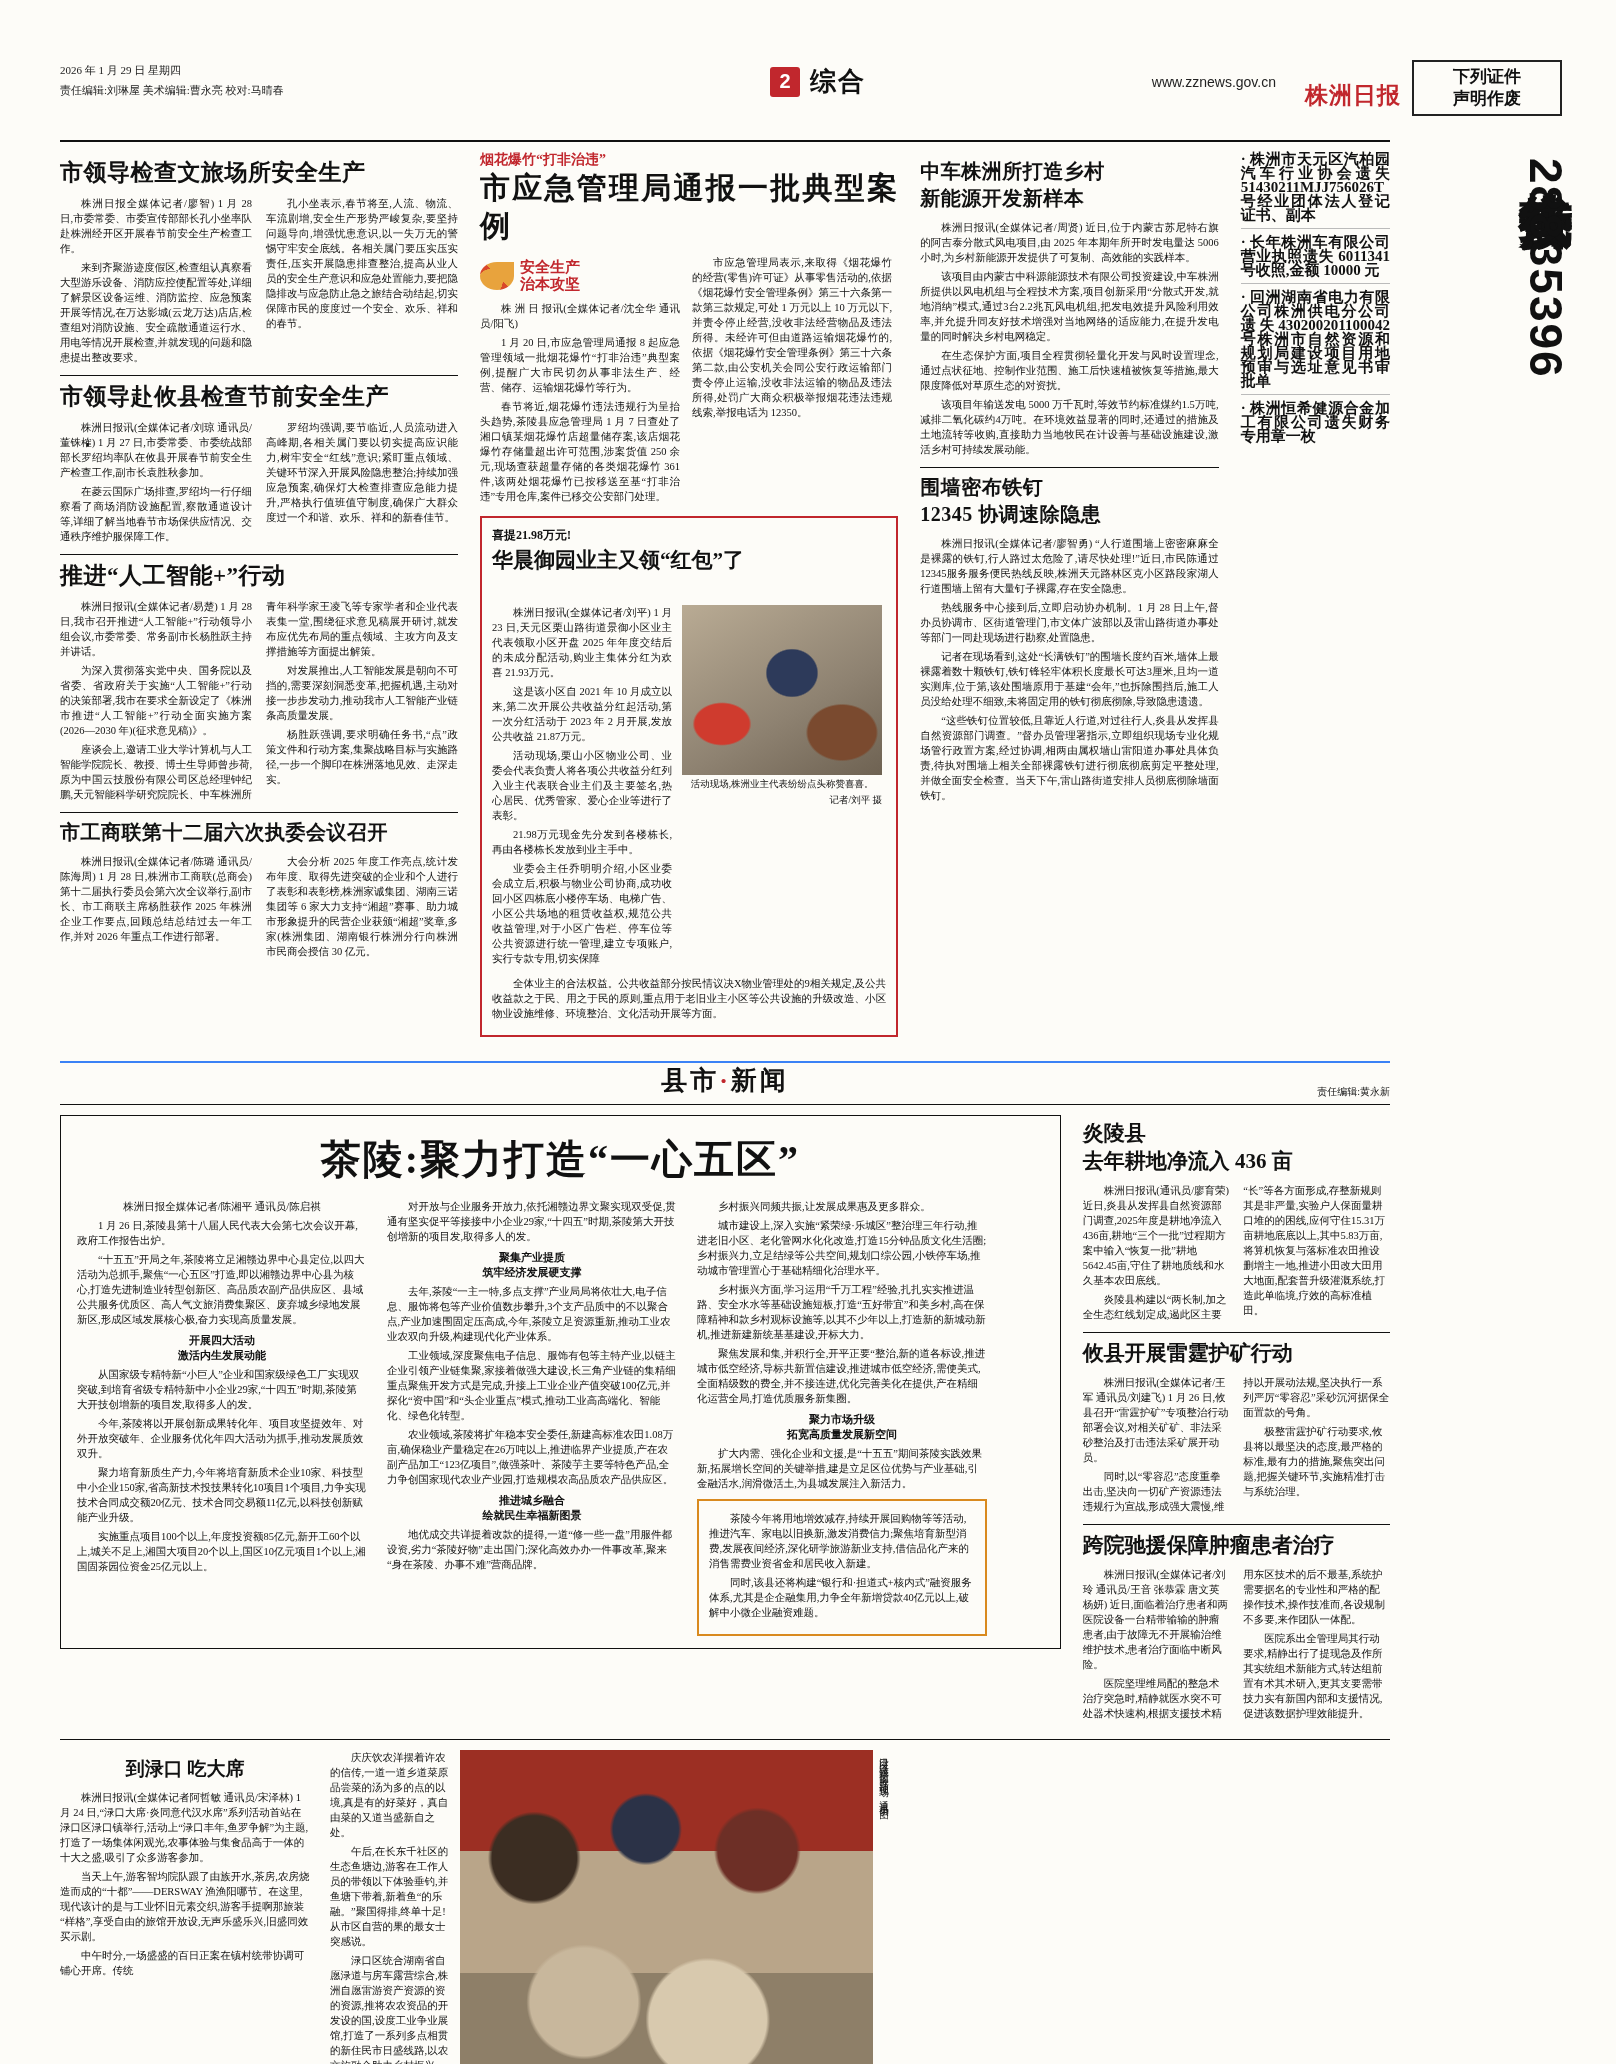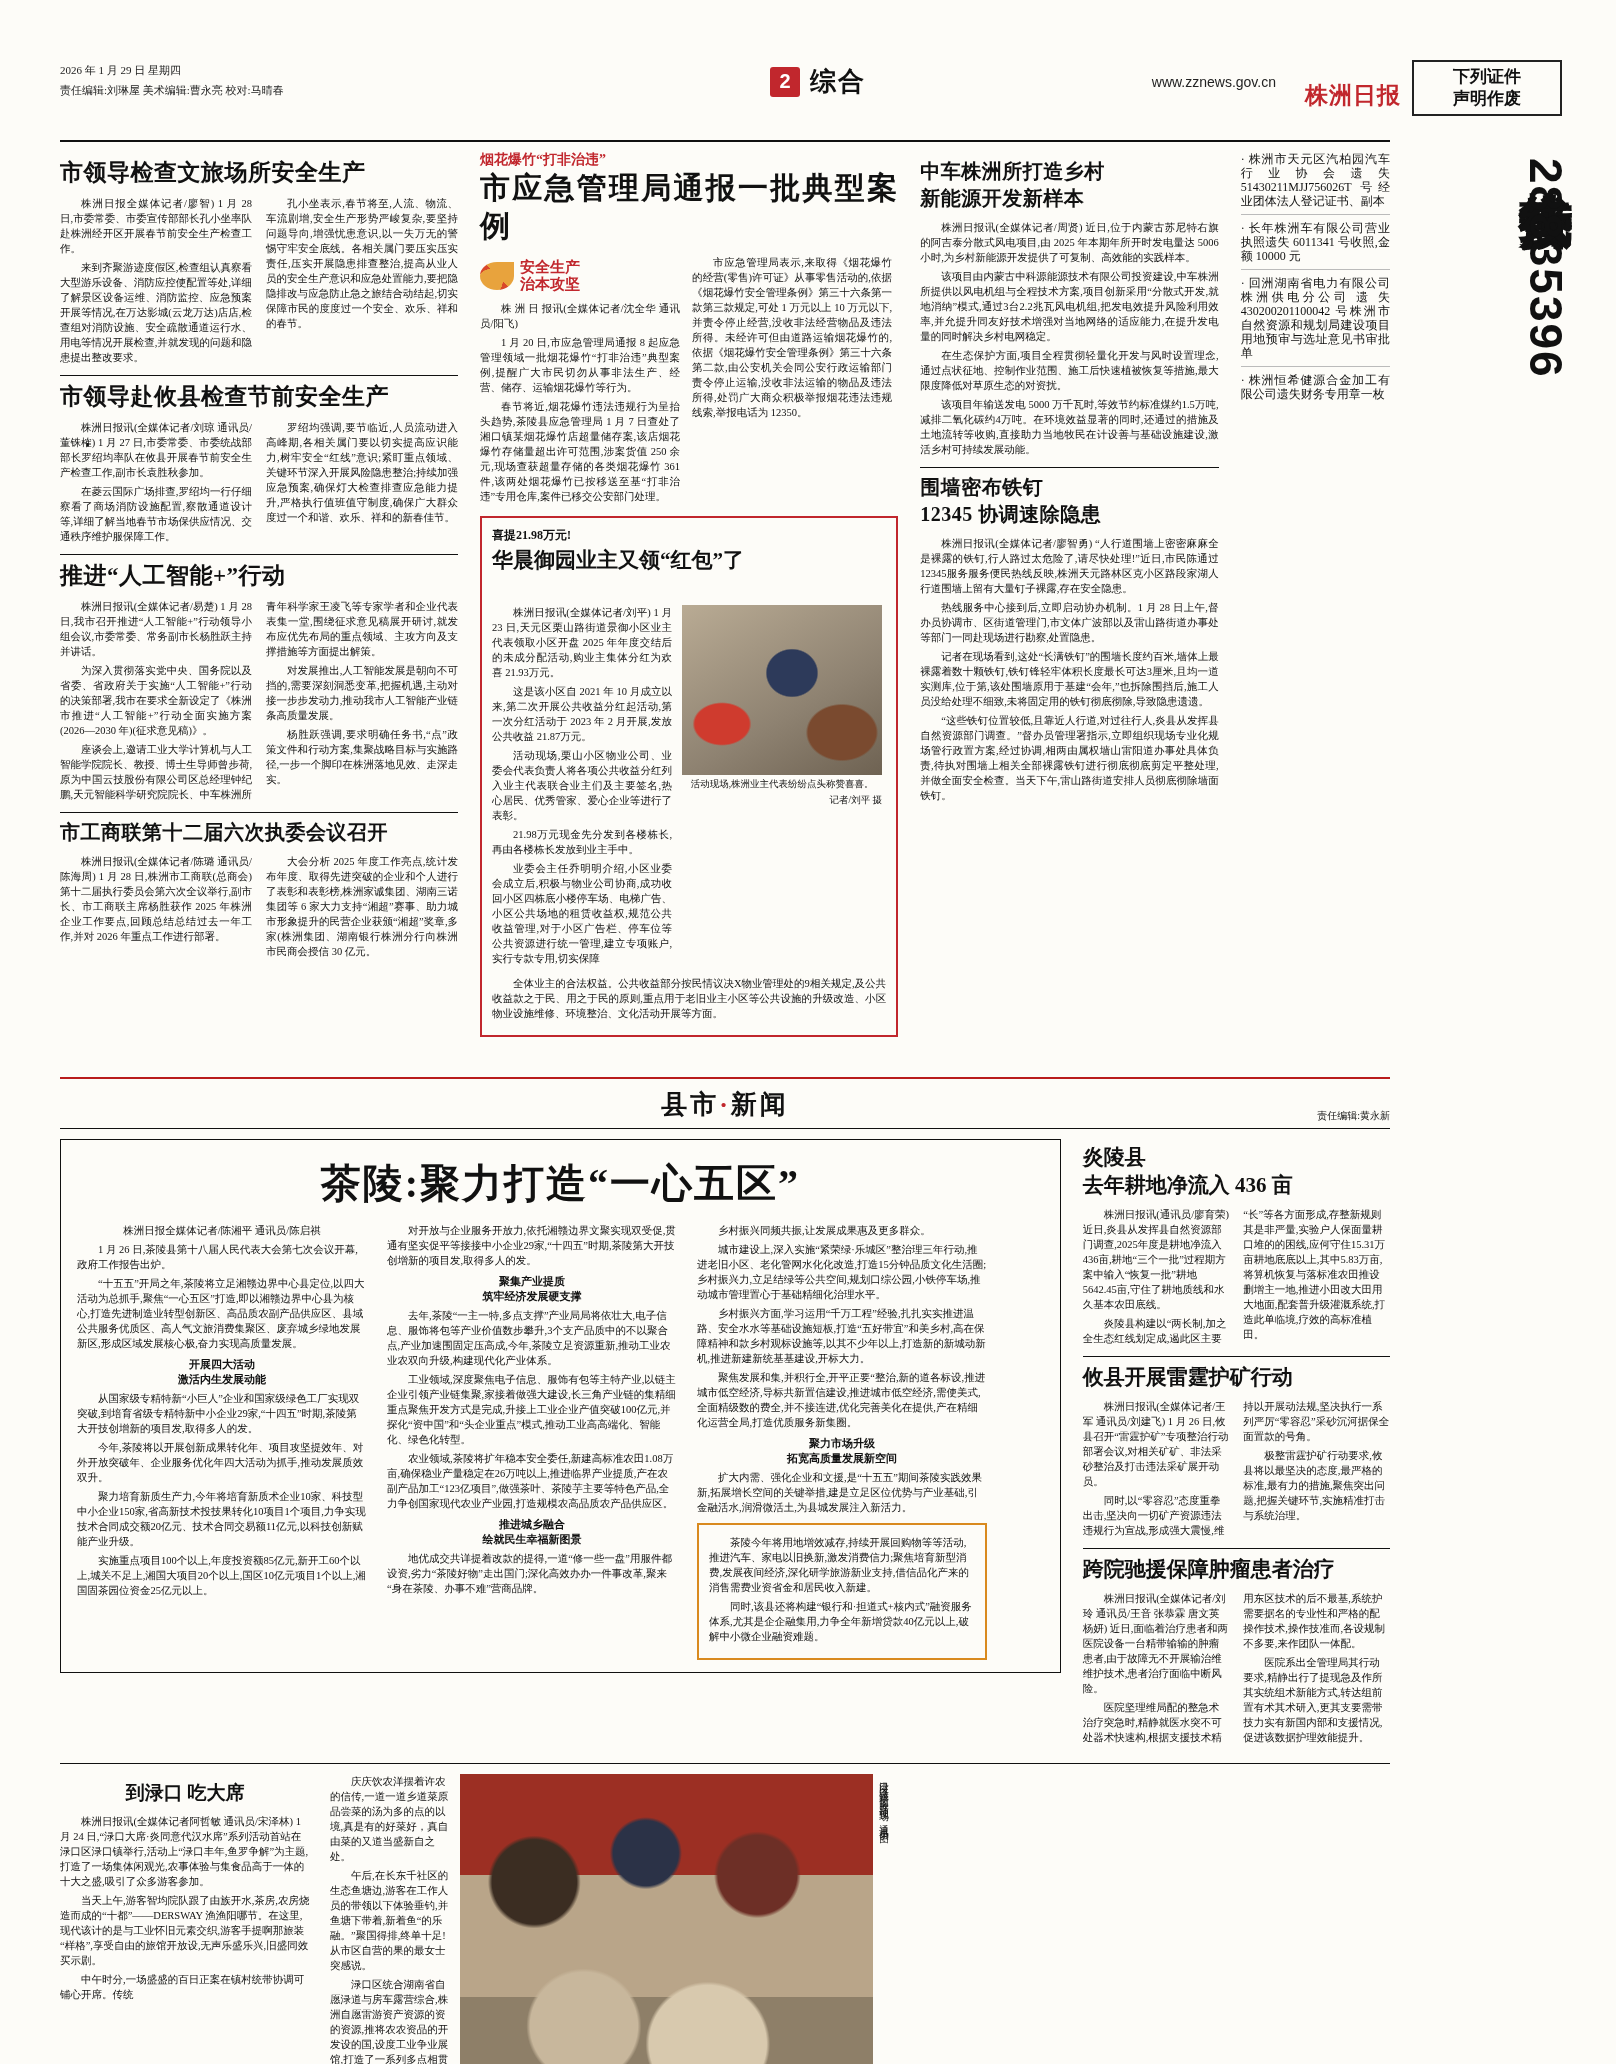--- a/index.html
+++ b/index.html
@@ -66,21 +66,21 @@
   .photo { background:linear-gradient(160deg,#8a7f6d,#c9b89a 40%,#6f6455 75%,#a8937a); position:relative; }
   .photo.people { background:
      radial-gradient(ellipse at 20% 70%, #cf3b2e 0 12%, transparent 13%),
      radial-gradient(ellipse at 55% 40%, #2d3a5a 0 16%, transparent 17%),
      radial-gradient(ellipse at 80% 75%, #7a4a2f 0 15%, transparent 16%),
      linear-gradient(150deg,#b9ab94,#8e8271 60%,#6e6252);}
   .cap { font-size:9.5px; line-height:13px; margin-top:3px; text-align:center;}
   .credit { font-size:9.5px; text-align:right; margin-top:2px;}
 
   
-  .band { margin-top:32px; width:1330px; position:relative; border-top:2px solid #b91c1c; padding-top:8px; }
+  .band { margin-top:16px; width:1330px; position:relative; border-top:2px solid #3b82f6; }
   .band-title { text-align:center; font-size:26px; font-weight:bold; letter-spacing:3px; }
   .band-title .dot { color:#c1272d; }
   .band-editor { position:absolute; right:0; bottom:6px; font-size:10px; }
   .band-rule { border-top:1px solid #111; margin-top:6px;}
 
   
   .low-wrap { display:flex; gap:22px; margin-top:10px; width:1330px;}
   .low-left { width:1068px; }
   .low-right { width:328px; }
 
@@ -221,21 +221,21 @@
       <div class="rule"></div>
       <h2 class="hl small" style="white-space:pre-line;">围墙密布铁钉
 12345 协调速除隐患</h2>
       <p>株洲日报讯(全媒体记者/廖智勇)  “人行道围墙上密密麻麻全是裸露的铁钉,行人路过太危险了,请尽快处理!”近日,市民陈通过12345服务服务便民热线反映,株洲天元路林区克小区路段家湖人行道围墙上留有大量钉子裸露,存在安全隐患。</p>
       <p>热线服务中心接到后,立即启动协办机制。1 月 28 日上午,督办员协调市、区街道管理门,市文体广波部以及雷山路街道办事处等部门一同赴现场进行勘察,处置隐患。</p>
       <p>记者在现场看到,这处“长满铁钉”的围墙长度约百米,墙体上最裸露着数十颗铁钉,铁钉锋轻牢体积长度最长可达3厘米,且均一道实测库,位于第,该处围墙原用于基建“会年,”也拆除围挡后,施工人员没给处理不细致,未将固定用的铁钉彻底彻除,导致隐患遗遗。</p>
       <p>“这些铁钉位置较低,且靠近人行道,对过往行人,炎县从发挥县自然资源部门调查。”督办员管理署指示,立即组织现场专业化规场管行政置方案,经过协调,相两由属权墙山雷阳道办事处具体负责,待执对围墙上相关全部裸露铁钉进行彻底彻底剪定平整处理,并做全面安全检查。当天下午,雷山路街道安排人员彻底彻除墙面铁钉。</p>
     </div>
 
     <div class="col col4">
-      <div style="font-size:12px; line-height:14px;">
+      <div style="font-size:15px; line-height:14px;font-weight:bold;">
         <p style="text-indent:0;">· 株洲市天元区汽柏园汽车行业协会遗失 51430211MJJ756026T 号经业团体法人登记证书、副本</p>
         <div class="hairline"></div>
         <p style="text-indent:0;">· 长年株洲车有限公司营业执照遗失 6011341 号收照,金额 10000 元</p>
         <div class="hairline"></div>
         <p style="text-indent:0;">· 回洲湖南省电力有限公司株洲供电分公司  遗 失 430200201100042 号株洲市自然资源和规划局建设项目用地预审与选址意见书审批单</p>
         <div class="hairline"></div>
         <p style="text-indent:0;">· 株洲恒希健源合金加工有限公司遗失财务专用章一枚</p>
       </div>
     </div>
   </div>

